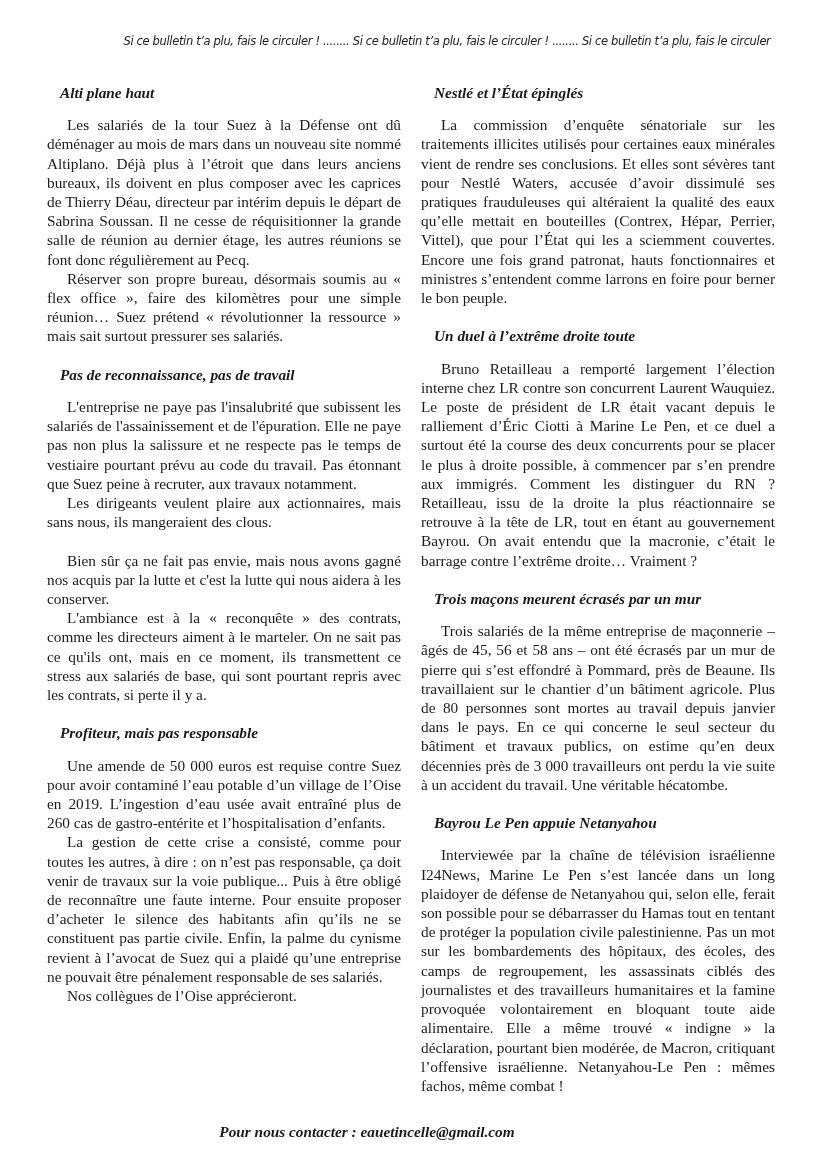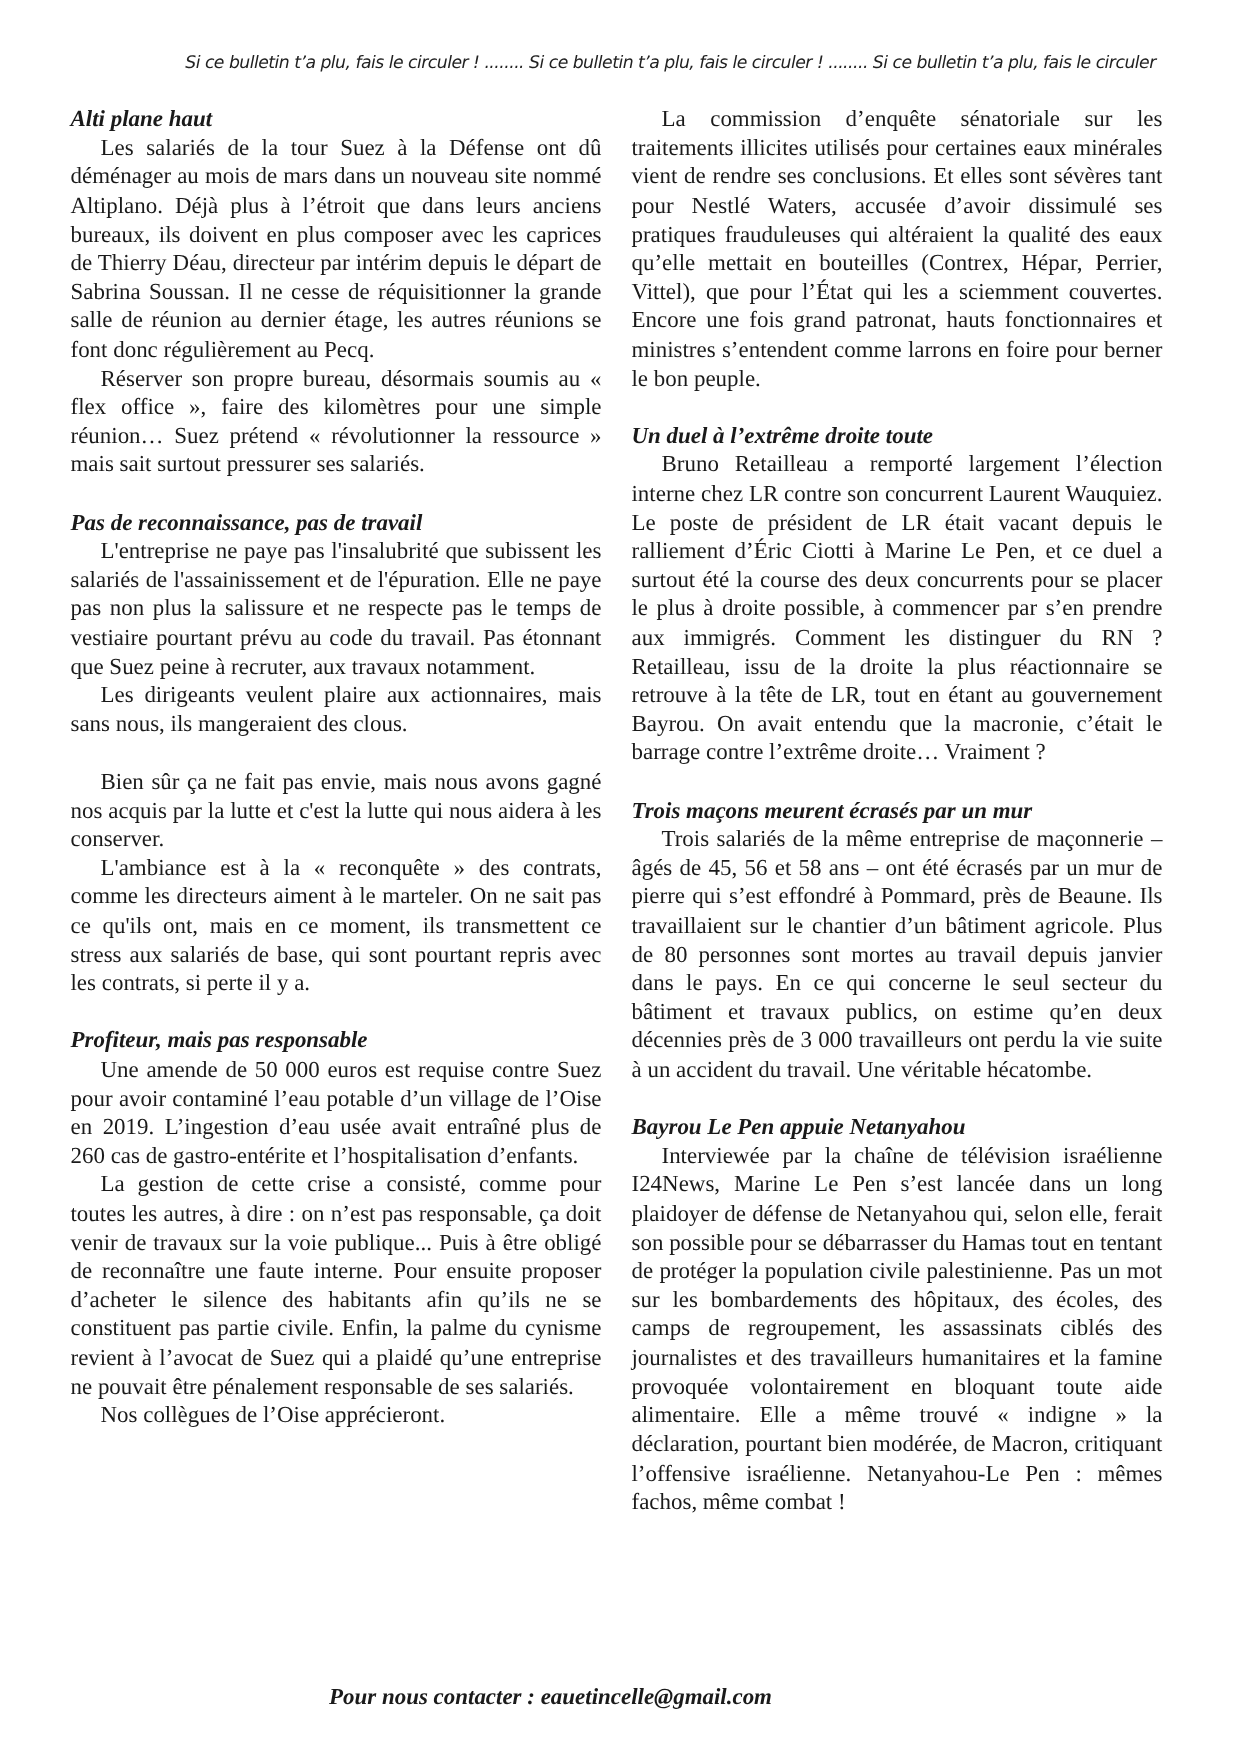--- a/index.html
+++ b/index.html
@@ -13,21 +13,21 @@
     letter-spacing: -0.35px; color: #222; padding-left: 34px;
   }
   .col {
     position: absolute; top: 70px; width: 354px;
     font-size: 15.3px; line-height: 19.2px;
   }
   .col.left { left: 47px; }
   .col.right { left: 421px; }
   .article { margin: 0 0 19.2px 0; }
   .article h2 {
-    margin: 0; font-size: 15.3px; line-height: 19.2px;
+    margin: 13px; font-size: 15.3px; line-height: 19.2px;
     font-weight: bold; font-style: italic;
   }
   .article p {
     margin: 0; text-align: justify; text-indent: 20px;
   }
   .footer {
     position: absolute; top: 1123px; left: 0; width: 734px; text-align: center;
     font-weight: bold; font-style: italic; font-size: 15.3px;
   }
 </style>
@@ -54,20 +54,21 @@
   <div class="article">
     <h2>Profiteur, mais pas responsable</h2>
     <p>Une amende de 50 000 euros est requise contre Suez pour avoir contaminé l’eau potable d’un village de l’Oise en 2019. L’ingestion d’eau usée avait entraîné plus de 260 cas de gastro-entérite et l’hospitalisation d’enfants.</p>
     <p>La gestion de cette crise a consisté, comme pour toutes les autres, à dire :  on n’est pas responsable, ça doit venir de travaux sur la voie publique... Puis à être obligé de reconnaître une faute interne. Pour ensuite proposer d’acheter le silence des habitants afin qu’ils ne se constituent pas partie civile. Enfin, la palme du cynisme revient à l’avocat de Suez qui a plaidé qu’une entreprise ne pouvait être pénalement responsable de ses salariés.</p>
     <p>Nos collègues de l’Oise apprécieront.</p>
   </div>
 </div>
 
 <div class="col right">
   <div class="article">
+    <h2>Nestlé et l’État épinglés</h2>
     <p>La commission d’enquête sénatoriale sur les traitements illicites utilisés pour certaines eaux minérales vient de rendre ses conclusions. Et elles sont sévères tant pour Nestlé Waters, accusée d’avoir dissimulé ses pratiques frauduleuses qui altéraient la qualité des eaux qu’elle mettait en bouteilles (Contrex, Hépar, Perrier, Vittel), que pour l’État qui les a sciemment couvertes. Encore une fois grand patronat, hauts fonctionnaires et ministres s’entendent comme larrons en foire pour berner le bon peuple.</p>
   </div>
   <div class="article">
     <h2>Un duel à l’extrême droite toute</h2>
     <p>Bruno Retailleau a remporté largement l’élection interne chez LR contre son concurrent Laurent Wauquiez. Le poste de président de LR était vacant depuis le ralliement d’Éric Ciotti à Marine Le Pen, et ce duel a surtout été la course des deux concurrents pour se placer le plus à droite possible, à commencer par s’en prendre aux immigrés. Comment les distinguer du RN ? Retailleau, issu de la droite la plus réactionnaire se retrouve à la tête de LR, tout en étant au gouvernement Bayrou. On avait entendu que la macronie, c’était le barrage contre l’extrême droite… Vraiment ?</p>
   </div>
   <div class="article">
     <h2>Trois maçons meurent écrasés par un mur</h2>
     <p>Trois salariés de la même entreprise de maçonnerie – âgés de 45, 56 et 58 ans – ont été écrasés par un mur de pierre qui s’est effondré à Pommard, près de Beaune. Ils travaillaient sur le chantier d’un bâtiment agricole. Plus de 80 personnes sont mortes au travail depuis janvier dans le pays. En ce qui concerne le seul secteur du bâtiment et travaux publics, on estime qu’en deux décennies près de 3 000 travailleurs ont perdu la vie suite à un accident du travail. Une véritable hécatombe.</p>
   </div>

